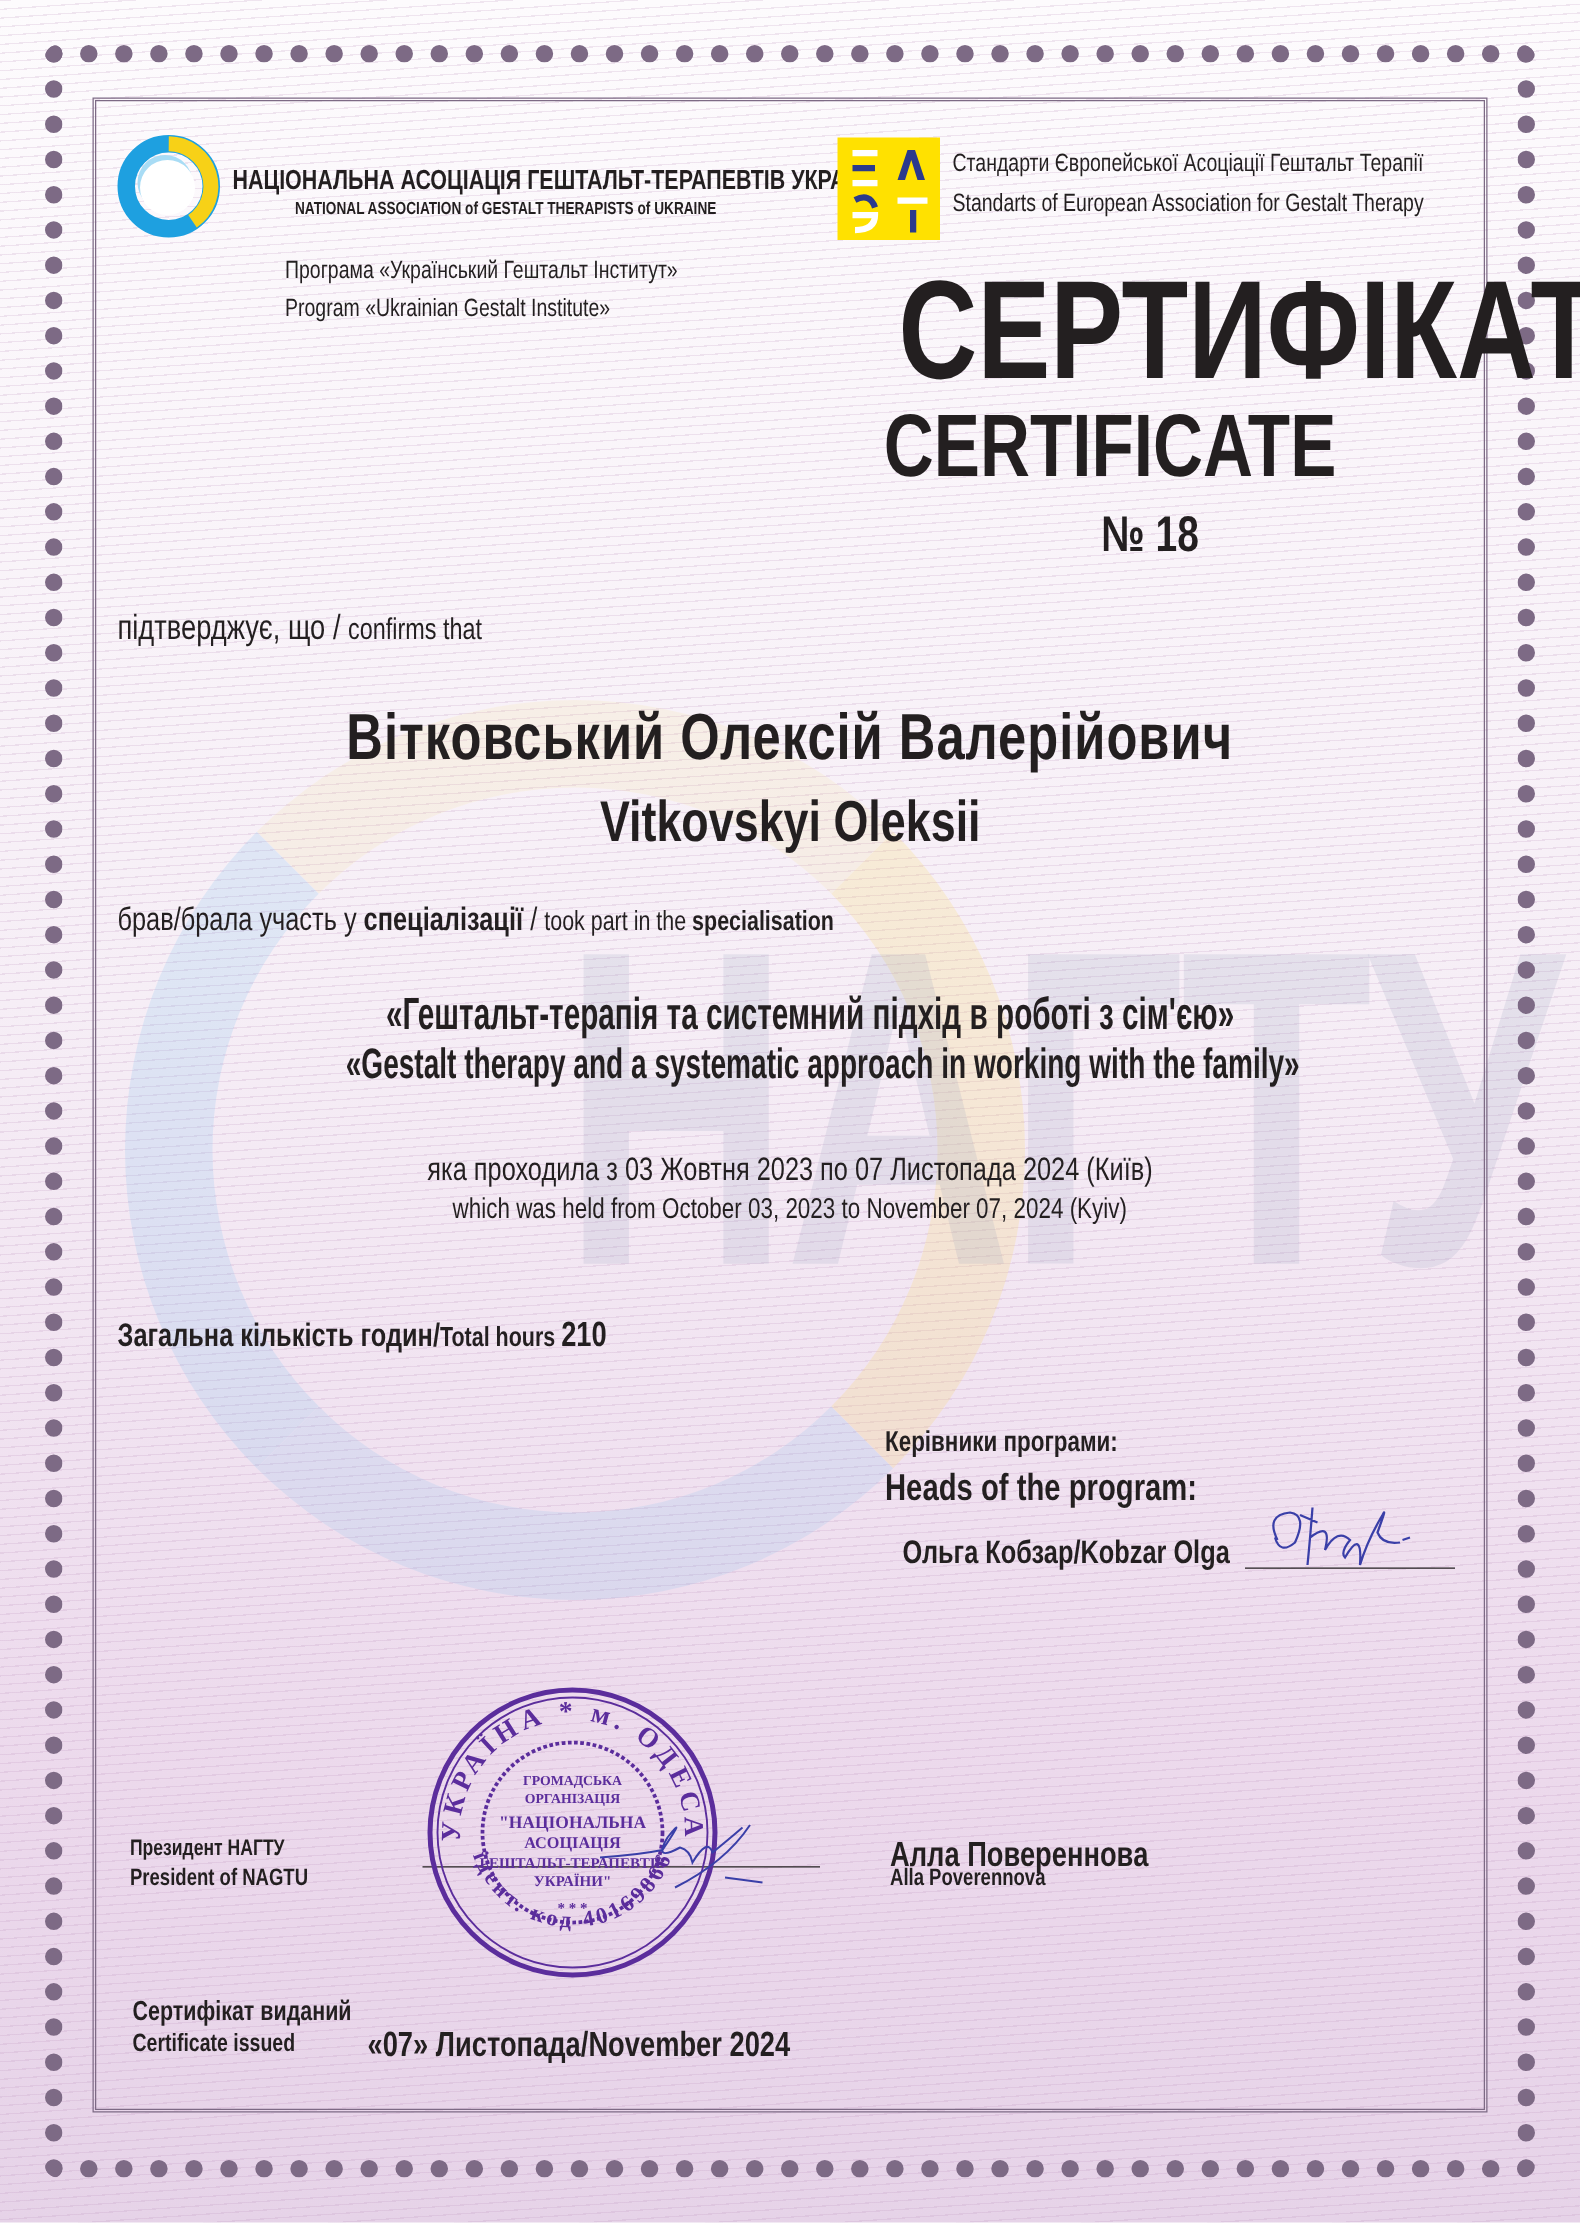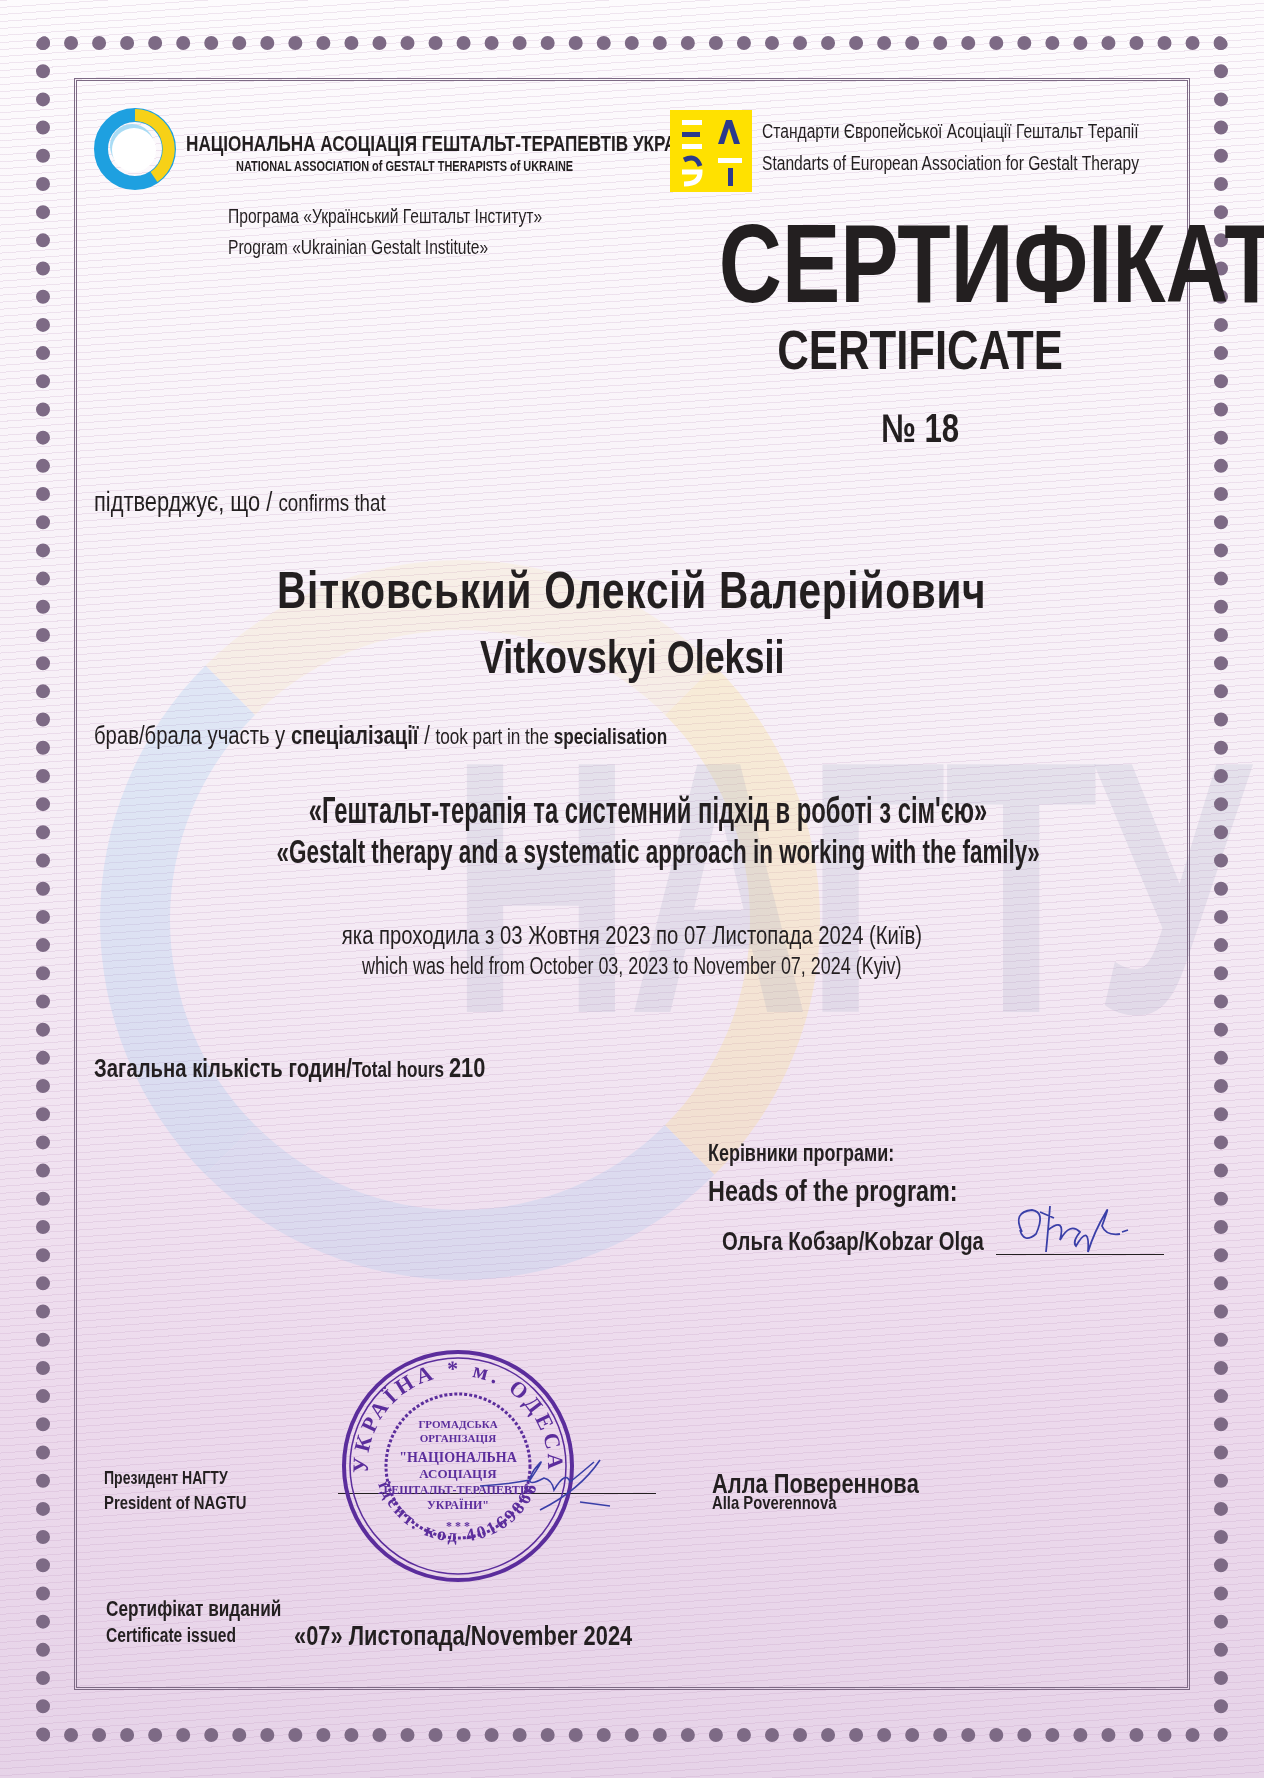--- a/index.html
+++ b/index.html
@@ -43,21 +43,21 @@
   .org-title { left:186px; top:131px; font-size:22px; font-weight:bold; }
   .org-sub { left:236px; top:158px; font-size:14px; font-weight:bold;text-align:right; }
   .program-ua { left:228px; top:205px; font-size:20px; }
   .program-en { left:228px; top:236px; font-size:20px; }
 
   .eagt-logo { left:670px; top:110px; width:82px; height:82px; background:#ffe100; }
   .eagt-ua { left:762px; top:120px; font-size:20px; }
   .eagt-en { left:762px; top:152px; font-size:20px; }
 
   .cert-ua { left:640px; top:208px; width:560px; text-align:center; font-size:112px; font-weight:bold; line-height:1; }
-  .cert-en { left:640px; top:322px; width:560px; text-align:center; font-size:56px; font-weight:bold; line-height:1; }
+  .cert-en { left:608px; top:322px; width:560px; text-align:center; font-size:71px; font-weight:bold; line-height:1; }
   .cert-no { left:640px; top:408px; width:560px; text-align:center; font-size:40px; font-weight:bold; line-height:1; }
 
   .confirms { left:94px; top:486px; font-size:28px; }
   .confirms .en { font-size:24px; }
   .name-ua { left:80px; top:560px; width:1104px; text-align:center; font-size:52px; font-weight:bold; letter-spacing:1px; }
   .name-en { left:80px; top:630px; width:1104px; text-align:center; font-size:46px; font-weight:bold; }
 
   .took { left:94px; top:720px; font-size:26px; }
   .took .en { font-size:22px; }
   .course-ua { left:96px; top:790px; width:1104px; text-align:center; font-size:36px; font-weight:bold; }

